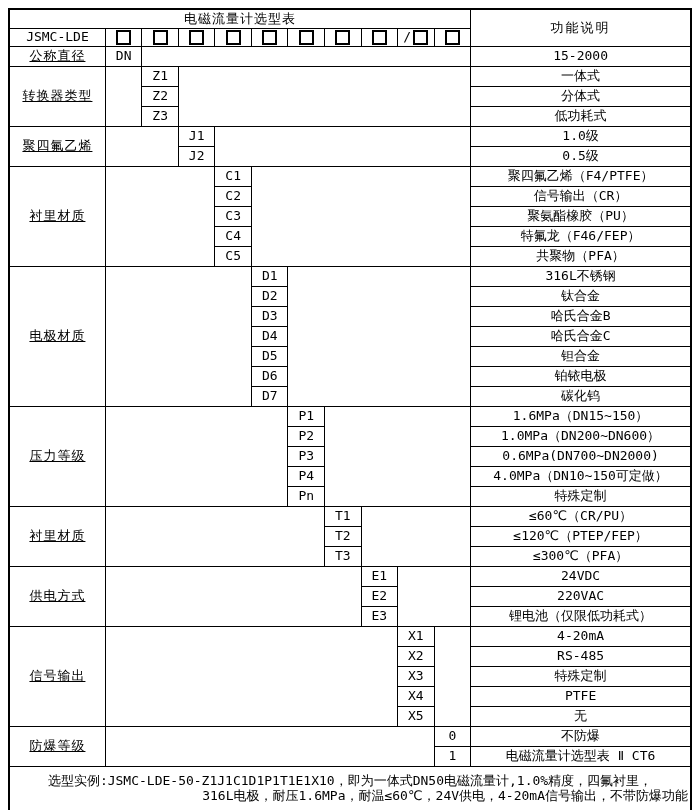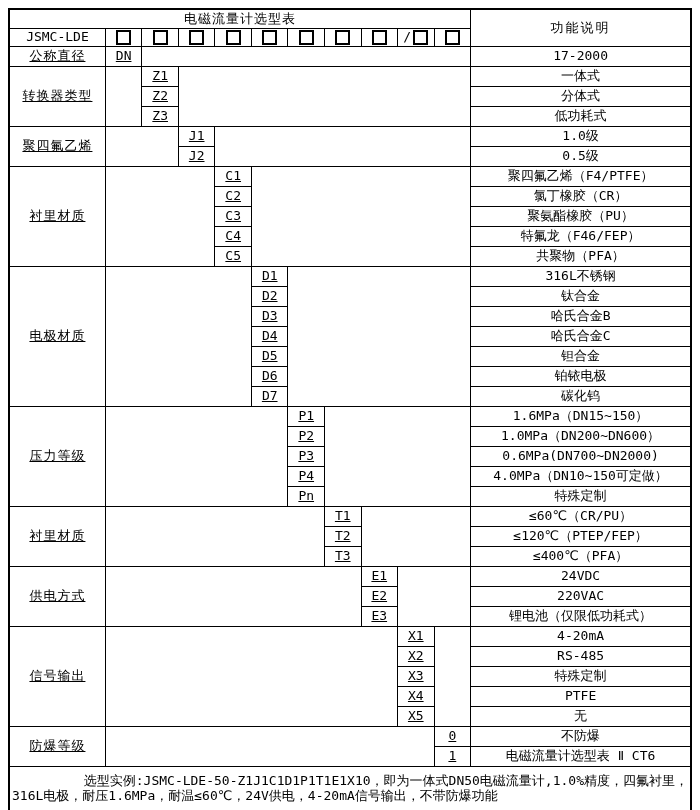--- a/index.html
+++ b/index.html
@@ -8,30 +8,30 @@
   table.sel{position:absolute;left:8px;top:8px;border-collapse:collapse;
         table-layout:fixed;width:684px;border:2px solid #000;}
   table.sel td{border:1px solid #000;padding:0 2px;text-align:center;
         font-size:13px;line-height:1.15;overflow:hidden;white-space:nowrap;}
   td.title-cell{height:18px;font-size:14px;letter-spacing:1px;}
   td.func-hdr{font-size:14px;letter-spacing:2px;}
   tr.model-row td{height:17px;}
   td.model-cell{font-size:13px;}
   tr.data-row td{height:19px;}
   td.lbl{font-size:14px;letter-spacing:1px;text-decoration:underline;}
-  td.code{font-size:13px;text-decoration:underline;}
+  td.code{font-size:13px;}
   td.desc{font-size:13px;}
   td.blank{background:#fff;}
   .cbx{display:inline-block;width:11px;height:11px;border:2px solid #000;
        vertical-align:middle;background:#fff;}
   .slash{display:inline-block;margin-right:2px;font-size:13px;vertical-align:middle;}
   td.example-cell{height:44px;font-size:14px;white-space:normal;line-height:1.5;
        padding:2px 3px;}
-  td.example-cell .l1{text-align:right;}
-  td.example-cell .l2{text-align:left;}
+  td.example-cell .l1{text-align:center;}
+  td.example-cell .l2{text-align:right;}
   col.c-lbl{width:95px;} col.c-code{width:36px;} col.c-desc{width:217px;}
 </style>
 </head>
 <body>
 
 <div class="page">
 <table class="sel">
   <colgroup>
     <col class="c-lbl">
     <col class="c-code">
@@ -63,21 +63,21 @@
     <td><span class="cbx"></span></td>
     <td><span class="cbx"></span></td>
     <td><span class="slash">/</span><span class="cbx"></span></td>
     <td><span class="cbx"></span></td>
   </tr>
 
   <tr class="data-row">
     <td class="lbl">公称直径</td>
     <td class="code">DN</td>
     <td class="blank" colspan="9"></td>
-    <td class="desc">17-2000</td>
+    <td class="desc">15-2000</td>
   </tr>
 
   <tr class="data-row">
     <td class="lbl" rowspan="3">转换器类型</td>
     <td class="blank" rowspan="3"></td>
     <td class="code">Z1</td>
     <td class="blank" colspan="8" rowspan="3"></td>
     <td class="desc">一体式</td>
   </tr>
   <tr class="data-row">
@@ -103,21 +103,21 @@
 
   <tr class="data-row">
     <td class="lbl" rowspan="5">衬里材质</td>
     <td class="blank" colspan="3" rowspan="5"></td>
     <td class="code">C1</td>
     <td class="blank" colspan="6" rowspan="5"></td>
     <td class="desc">聚四氟乙烯（F4/PTFE）</td>
   </tr>
   <tr class="data-row">
     <td class="code">C2</td>
-    <td class="desc">氯丁橡胶（CR）</td>
+    <td class="desc">信号输出（CR）</td>
   </tr>
   <tr class="data-row">
     <td class="code">C3</td>
     <td class="desc">聚氨酯橡胶（PU）</td>
   </tr>
   <tr class="data-row">
     <td class="code">C4</td>
     <td class="desc">特氟龙（F46/FEP）</td>
   </tr>
   <tr class="data-row">
@@ -187,21 +187,21 @@
     <td class="code">T1</td>
     <td class="blank" colspan="3" rowspan="3"></td>
     <td class="desc">≤60℃（CR/PU）</td>
   </tr>
   <tr class="data-row">
     <td class="code">T2</td>
     <td class="desc">≤120℃（PTEP/FEP）</td>
   </tr>
   <tr class="data-row">
     <td class="code">T3</td>
-    <td class="desc">≤400℃（PFA）</td>
+    <td class="desc">≤300℃（PFA）</td>
   </tr>
 
   <tr class="data-row">
     <td class="lbl" rowspan="3">供电方式</td>
     <td class="blank" colspan="7" rowspan="3"></td>
     <td class="code">E1</td>
     <td class="blank" colspan="2" rowspan="3"></td>
     <td class="desc">24VDC</td>
   </tr>
   <tr class="data-row">

